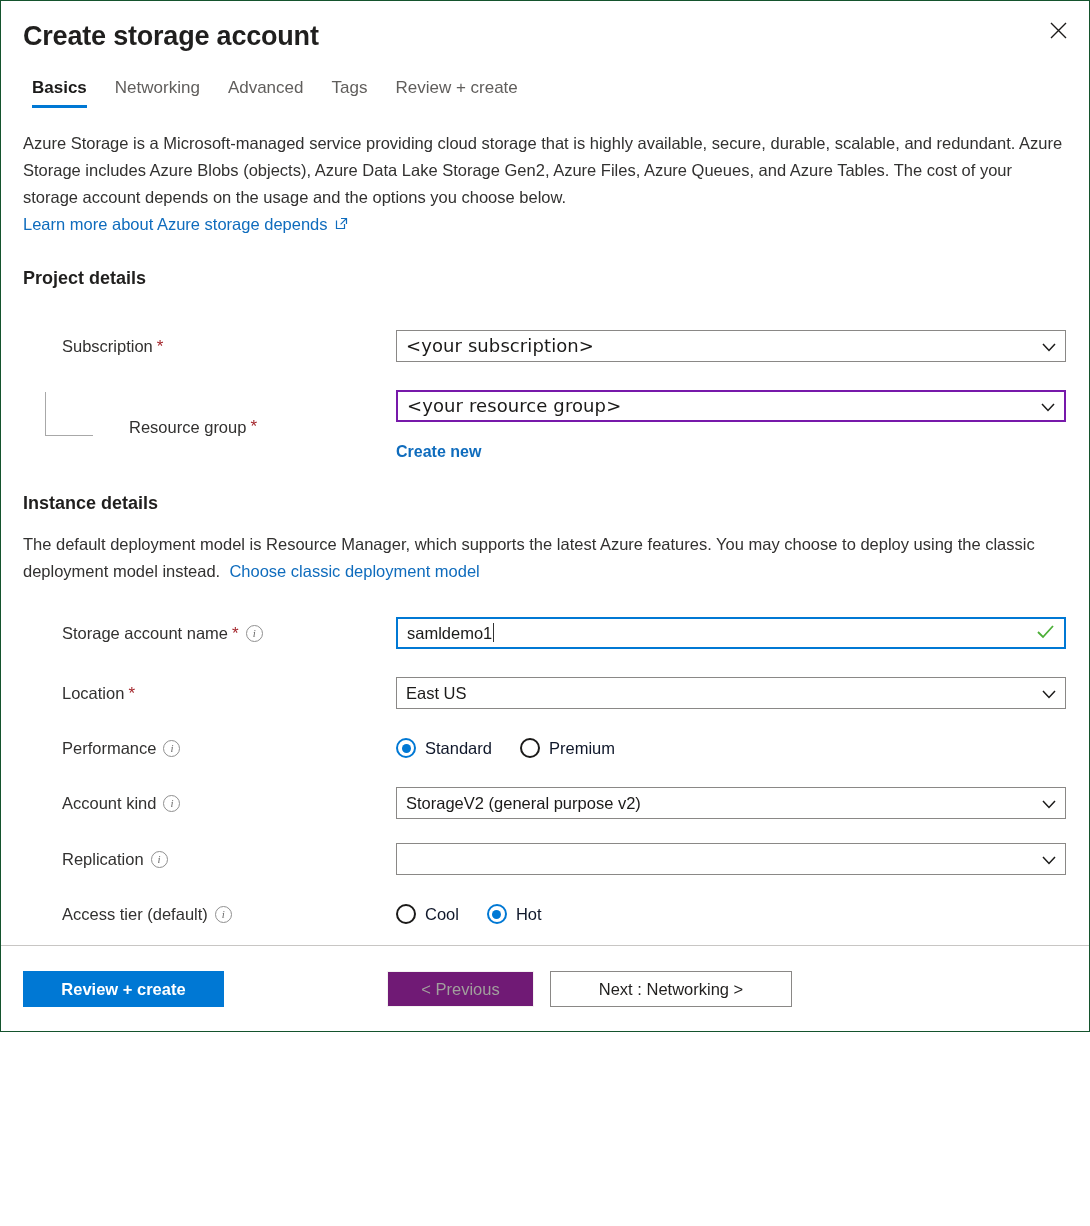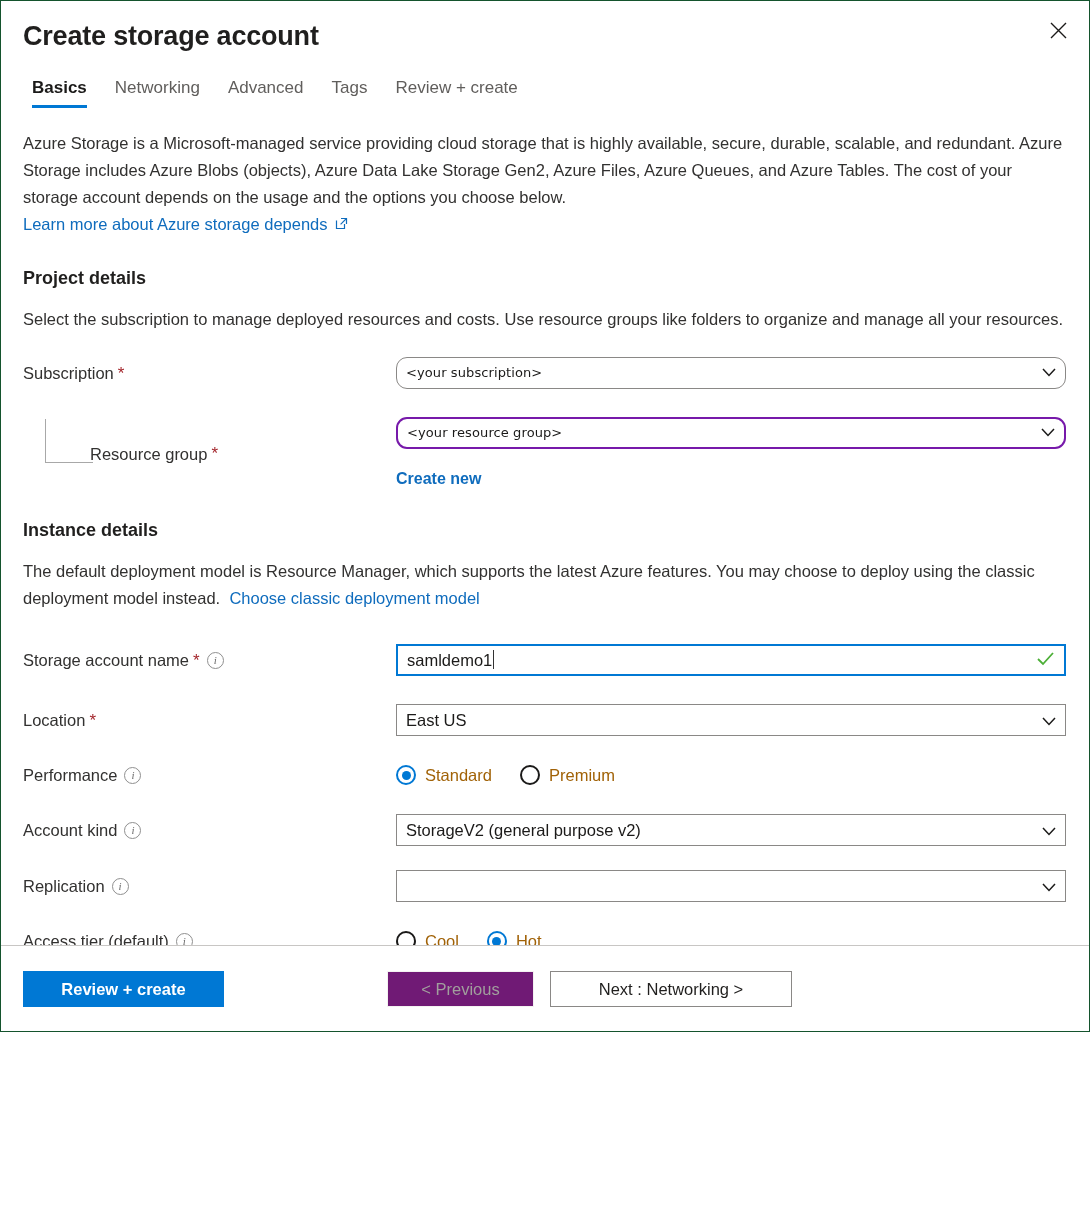--- a/index.html
+++ b/index.html
@@ -143,21 +143,21 @@
     line-height: 22px;
     position: relative;
   }
   .form-label.indented { padding-left: 67px; }
   .req {
     color: #a4262c;
     font-size: 17px;
     line-height: 1;
     margin-left: -3px;
   }
-  .label-text { white-space: nowrap; }
+  .label-text { white-space: nowrap; margin-left: 39px; }
 
   .field {
     width: 670px;
     flex: 0 0 670px;
   }
 
   
   .info-icon {
     width: 17px;
     height: 17px;
@@ -198,23 +198,22 @@
     align-items: center;
     padding: 0 32px 0 9px;
     font-size: 16.5px;
     color: #1b1a19;
     cursor: pointer;
     line-height: 30px;
   }
   .select-box.placeholder-font,
   .text-box.placeholder-font {
     font-family: "DejaVu Sans", sans-serif;
-    font-size: 13px;
+    font-size: 18px;
     letter-spacing: 0.1px;
-    border-radius: 11px;
   }
   .select-box.focused-violet {
     border: 2px solid #8a2be2;
     border-color: #7719aa;
   }
   .text-box.focused-blue {
     border: 2px solid #0078d4;
   }
   .chev {
     position: absolute;
@@ -255,21 +254,21 @@
     display: flex;
     align-items: center;
     gap: 28px;
   }
   .radio-opt {
     display: flex;
     align-items: flex-end;
     gap: 9px;
     cursor: pointer;
     font-size: 16.5px;
-    color: #a16207;
+    color: #0f172a;
   }
   .radio {
     width: 20px;
     height: 20px;
     border-radius: 50%;
     border: 2px solid #1b1a19;
     background: #fff;
     display: inline-flex;
     align-items: center;
     justify-content: center;
@@ -376,21 +375,20 @@
           <path d="M11.3 1.7 L5.6 7.4" stroke="#0f6cbd" stroke-width="1.2" fill="none"></path>
         </svg>
       </span>
     </a>
 
     <div class="spacer-28"></div>
 
     
     <h2 class="section-title">Project details</h2>
     <div class="spacer-16"></div>
-    <p class="para">Select the subscription to manage deployed resources and costs. Use resource groups like folders to organize and manage all your resources.</p>
 
     <div class="spacer-24"></div>
 
     
     <div class="form-row">
       <div class="form-label">
         <span class="label-text">Subscription</span>
         <span class="req">*</span>
       </div>
       <div class="field">

